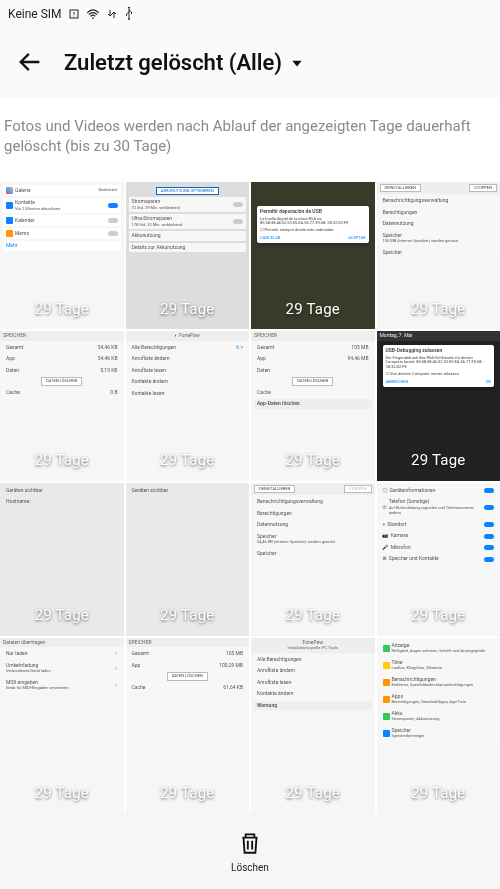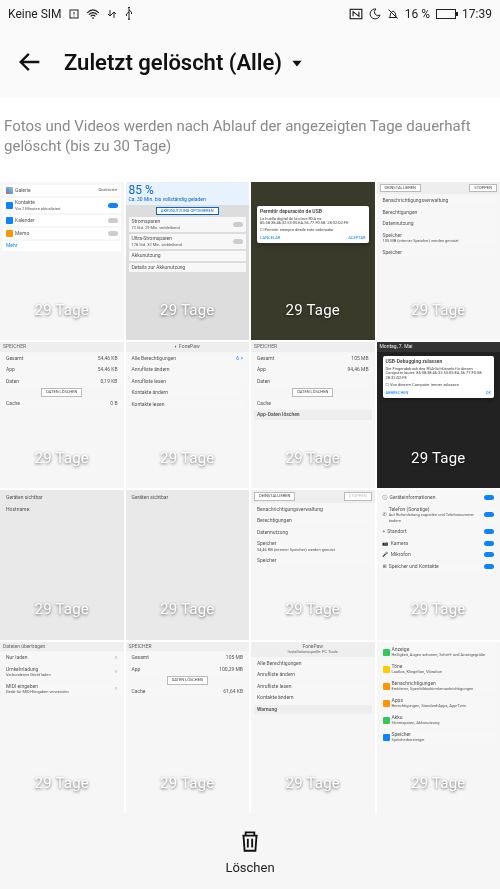--- a/index.html
+++ b/index.html
@@ -111,41 +111,41 @@
     position: absolute; left: 6px; right: 6px; top: 24px; background: #fff;
     border-radius: 2px; box-shadow: 0 2px 4px rgba(0,0,0,.3);
     padding: 3px; font-size: 4px; color: #444;
   }
   .thumb .dialog .dlg-title { font-weight: 600; font-size: 5px; margin-bottom: 2px; }
   .thumb .dialog .dlg-btns { display: flex; justify-content: space-between; margin-top: 3px; font-size: 4px; }
   .thumb .ico-sq { width: 7px; height: 7px; border-radius: 1px; }
   .thumb.empty { background: #e9e9e9; }
   .days {
     position: absolute;
-    bottom: 22px; left: 50%; transform: translateX(-50%);
+    bottom: 12px; left: 50%; transform: translateX(-50%);
     color: #fff;
     font-size: 15px;
     text-shadow: 0 1px 3px rgba(0,0,0,.6);
     letter-spacing: .2px;
     white-space: nowrap;
   }
 
   
   .bottom-bar {
     position: absolute;
     left: 0; right: 0; bottom: 0;
     height: 76px;
     background: #f6f6f6;
     display: flex;
     flex-direction: column;
     align-items: center;
     justify-content: center;
     gap: 4px;
   }
-  .bottom-bar .label { font-size: 13px; color: #222; }
+  .bottom-bar .label { font-size: 10px; color: #222; }
 </style>
 </head>
 <body>
 
 <div class="status-bar">
   <div class="status-left">
     <span>Keine SIM</span>
     <span class="status-ico">
       <svg width="12" height="12" viewBox="0 0 24 24">
           <rect x="4" y="4" width="16" height="16" fill="none" stroke="#222" stroke-width="2"></rect>
@@ -165,41 +165,20 @@
         </svg>
     </span>
     <span class="status-ico">
       <svg width="10" height="14" viewBox="0 0 20 28">
           <path d="M10 2 L10 22 M10 6 L15 10 L15 14 M10 10 L5 14 L5 18" fill="none" stroke="#222" stroke-width="2"></path>
           <circle cx="10" cy="24" r="2" fill="#222"></circle>
           <path d="M8 2 L10 0 L12 2" fill="none" stroke="#222" stroke-width="2"></path>
         </svg>
     </span>
   </div>
-  <div class="status-right">
-    <span class="status-ico">
-      <svg width="14" height="12" viewBox="0 0 24 20">
-          <rect x="2" y="2" width="20" height="16" fill="none" stroke="#222" stroke-width="2"></rect>
-          <path d="M7 14 L7 6 L17 14 L17 6" fill="none" stroke="#222" stroke-width="2"></path>
-        </svg>
-    </span>
-    <span class="status-ico">
-      <svg width="12" height="12" viewBox="0 0 24 24">
-          <path d="M14 2 A10 10 0 1 0 22 14 A7 7 0 0 1 14 2" fill="none" stroke="#222" stroke-width="2"></path>
-        </svg>
-    </span>
-    <span class="status-ico">
-      <svg width="12" height="12" viewBox="0 0 24 24">
-          <path d="M6 17 Q6 8 12 6 Q18 8 18 17 L20 19 L4 19z M3 3 L21 21" fill="none" stroke="#222" stroke-width="2"></path>
-        </svg>
-    </span>
-    <span>16 %</span>
-    <span class="battery"><span class="fill"></span></span>
-    <span>17:39</span>
-  </div>
 </div>
 
 <div class="header">
   <span class="back-arrow">
     <svg width="28" height="28" viewBox="0 0 24 24">
         <path d="M20 12 L4 12 M11 5 L4 12 L11 19" fill="none" stroke="#111" stroke-width="2"></path>
       </svg>
   </span>
   <span class="header-title">
     <span>Zuletzt gelöscht (Alle)</span>
@@ -244,21 +223,20 @@
         </span>
         <span class="sw off"></span>
       </div>
     <div class="mini-row" style="background:#fff;color:#0a84ff">
         <span>Mehr</span>
       </div>
     <div class="days">29 Tage</div>
   </div>
 
   <div class="thumb blue">
-    <div class="mini-hdr"><span style="font-size:12px;color:#0a66c2">85 %</span><br><span>Ca. 30 Min. bis vollständig geladen</span></div>
     <div style="text-align:center;margin:2px 0"><span class="mini-btn" style="border-color:#0a66c2;color:#0a66c2">AKKUNUTZUNG OPTIMIEREN</span></div>
     <div class="mini-row">
         <span><span>Stromsparen</span><br><span style="font-size:4px">72 Std. 29 Min. verbleibend</span></span>
         <span class="sw off"></span>
       </div>
     <div class="mini-row">
         <span><span>Ultra-Stromsparen</span><br><span style="font-size:4px">178 Std. 32 Min. verbleibend</span></span>
         <span class="sw off"></span>
       </div>
     <div class="mini-row">

